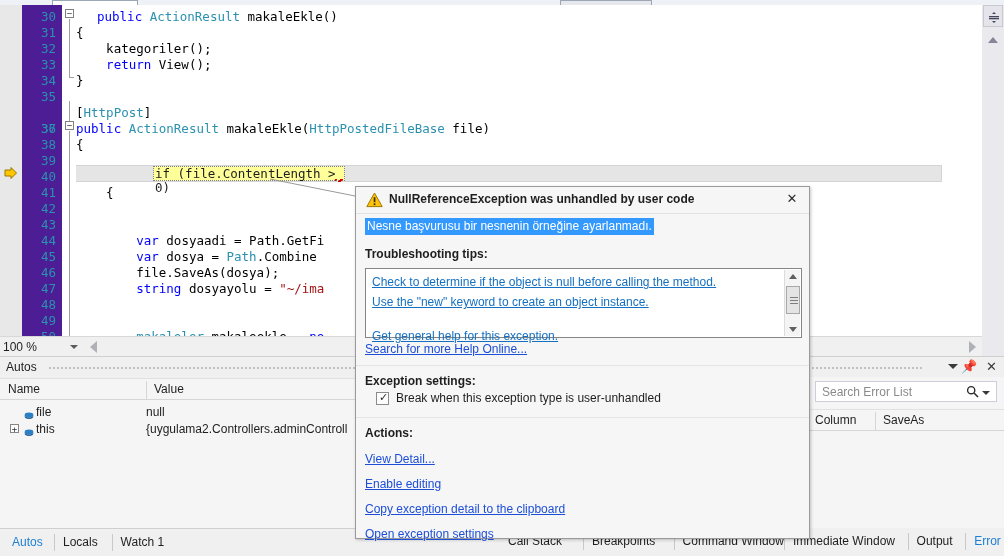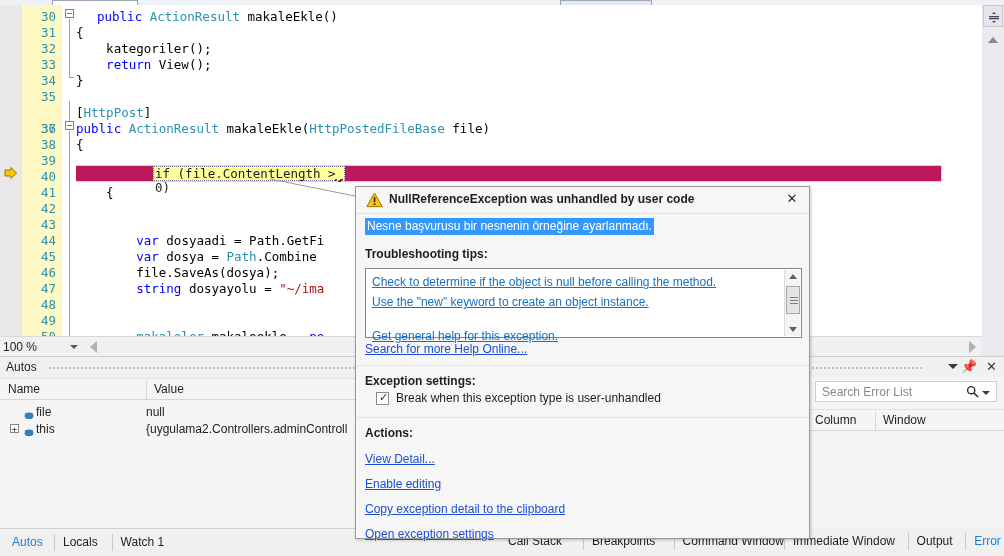--- a/index.html
+++ b/index.html
@@ -16,21 +16,21 @@
 
   
   .tabstrip { position: absolute; left: 0; top: 0; width: 1004px; height: 5px; background: #eef1f6; }
   .tabstrip .tab-frag { position: absolute; top: 0; height: 5px; background: #ffffff; border: 1px solid #9ba7b7; border-bottom: none; }
   .tabstrip .tab-a { left: 52px; width: 86px; }
   .tabstrip .tab-b { left: 560px; width: 92px; background:#e6e8ed; }
 
   
   .editor { position: absolute; left: 0; top: 5px; width: 982px; height: 331px; background: #ffffff; }
   .ed-indicator { position: absolute; left: 0; top: 0; width: 22px; height: 331px; background: #e8e8e8; border-right: 1px solid #e8e8e8; }
-  .ed-gutter { position: absolute; left: 22px; top: 0; width: 40px; height: 331px; background: #fef9c3; }
+  .ed-gutter { position: absolute; left: 22px; top: 0; width: 40px; height: 331px; background: #4c1d95; }
   .ed-outline { position: absolute; left: 62px; top: 0; width: 14px; height: 331px; background: #ffffff; }
   .ed-code { position: absolute; left: 76px; top: 0; right: 0; height: 331px; background: #ffffff; overflow: hidden; }
 
   .cline { position: absolute; left: 0; width: 100%; height: 16px; line-height: 16px;
            font-family: "DejaVu Sans Mono", monospace; font-size: 12.5px; white-space: pre; }
   .lnum { position: absolute; width: 40px; text-align: right; padding-right: 6px;
           font-family: "DejaVu Sans Mono", monospace; font-size: 12.5px; line-height: 16px;
           color: #2b91af; height: 16px; }
   .kw   { color: #0000ff; }
   .typ  { color: #2b91af; }
@@ -40,21 +40,21 @@
   
   .collapse { position: absolute; left: 3px; width: 9px; height: 9px; border: 1px solid #808080;
               background: #ffffff; color: #404040; font-size: 9px; line-height: 7px; text-align: center;
               font-family: "DejaVu Sans Mono", monospace; }
   .vline { position: absolute; left: 7px; width: 1px; background: #a0a0a0; }
 
   
   .cur-arrow { position: absolute; left: 3px; width: 16px; height: 16px; }
 
   
-  .hl-box { position: absolute; left: 62px; height: 17px; background: #be185d;
+  .hl-box { position: absolute; left: 62px; height: 17px; background: #e5e5e5;
             border: 1px solid #d4d4d4; width: 880px; }
   .hl-yellow { position: absolute; background: #ffff99; height: 15px; border: 1px dotted #7a7a9e; }
   .squig { position: absolute; height: 3px; width: 9px;
            background: repeating-linear-gradient(135deg,#e00000 0 2px, transparent 2px 4px); }
 
   
   .connector { position: absolute; }
 
   
   .ed-bottom { position: absolute; left: 0; top: 336px; width: 982px; height: 20px; background: #f0f0f0;
@@ -306,21 +306,21 @@
         <svg width="13" height="13" viewBox="0 0 13 13">
           <circle cx="5.2" cy="5.2" r="3.6" fill="none" stroke="#2b2b2b" stroke-width="1.4"></circle>
           <line x1="8" y1="8" x2="12" y2="12" stroke="#2b2b2b" stroke-width="1.6"></line>
         </svg>
       </span>
       <span class="el-magcaret"></span>
     </div>
     <div class="el-grid-head">
       <span class="gh-cell" style="left:0; width:68px;">Column</span>
       <span class="gh-sep" style="left:68px;"></span>
-      <span class="gh-cell" style="left:68px; width:120px;">Window</span>
+      <span class="gh-cell" style="left:68px; width:120px;">SaveAs</span>
     </div>
   </div>
 
   <div class="bot-left" id="botleft">
       <span class="btab active" style="left: 4px;">Autos</span>
       <span class="btab-sep" style="left: 54px;"></span>
       <span class="btab" style="left: 55px;">Locals</span>
       <span class="btab-sep" style="left: 111.6px;"></span>
       <span class="btab" style="left: 112.6px;">Watch 1</span>
     </div>

